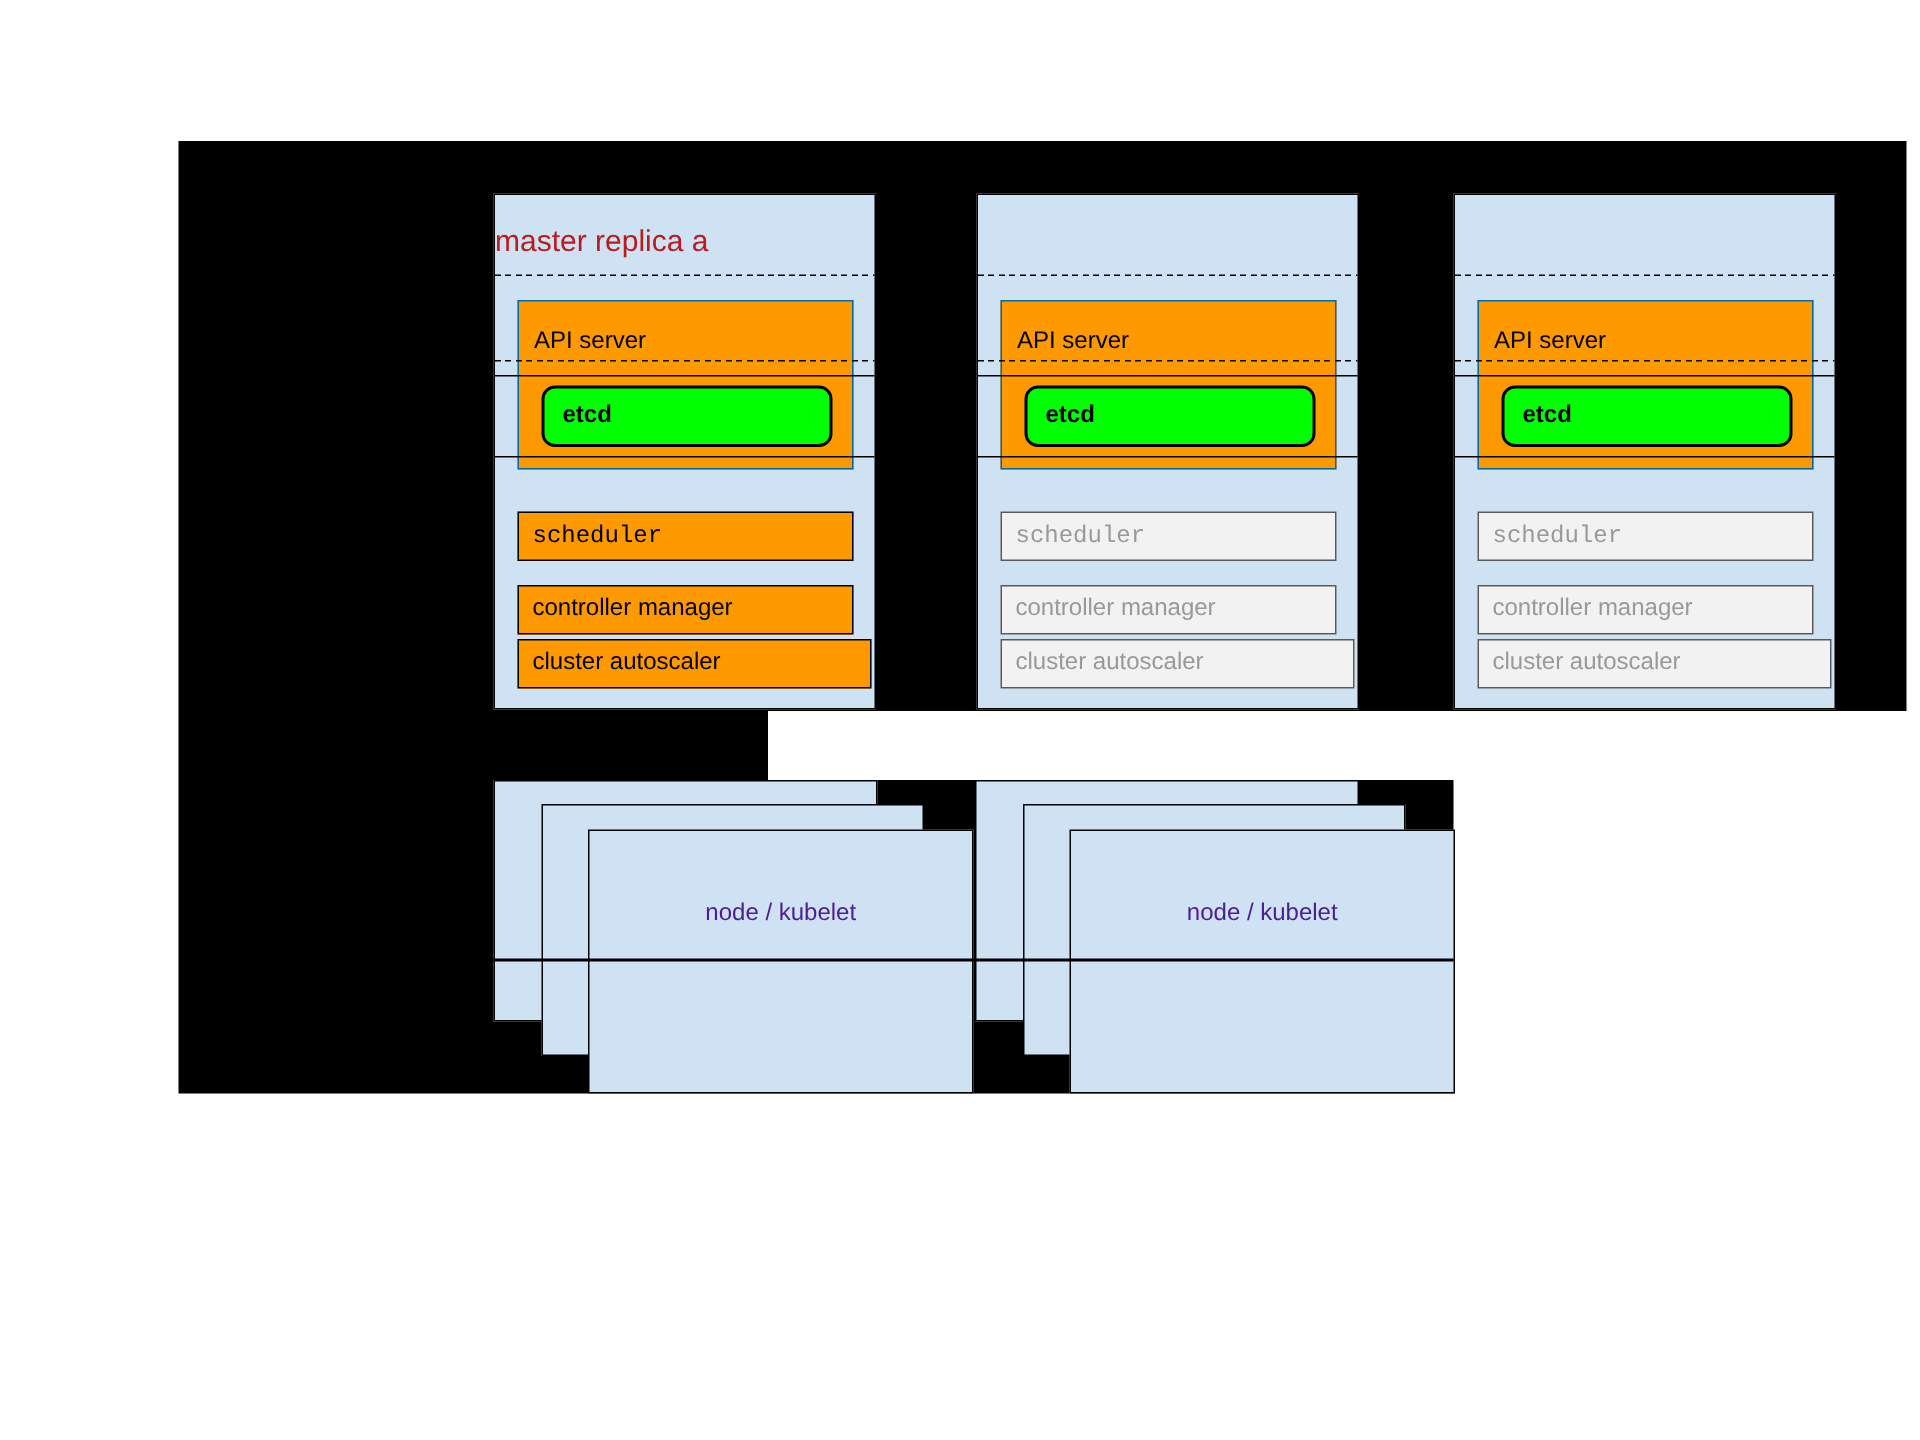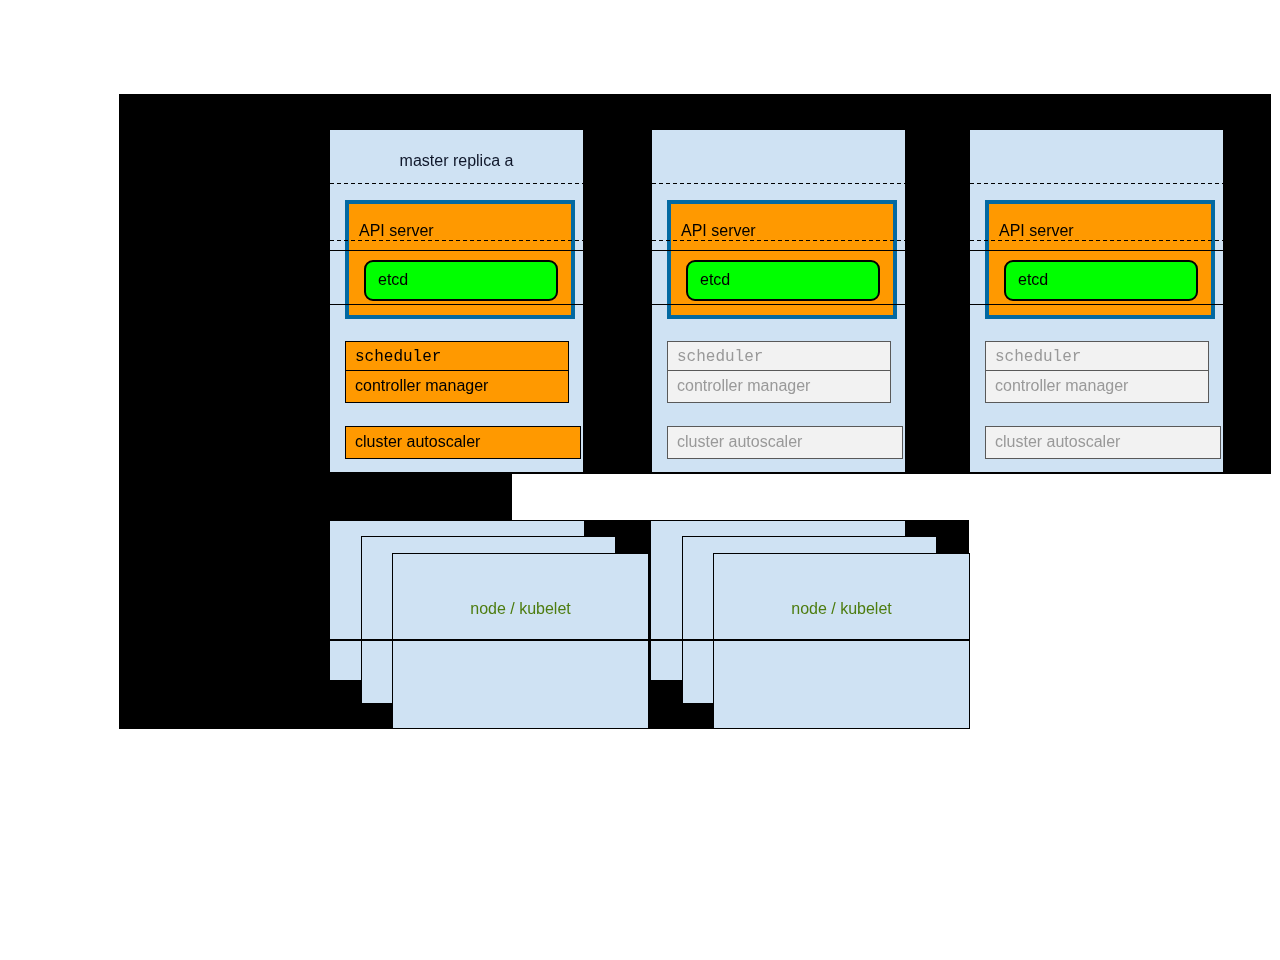--- a/index.html
+++ b/index.html
@@ -16,74 +16,74 @@
 
   
   .master{
     position:absolute;top:129px;width:253px;height:342px;
     background:var(--blue,#cfe2f3);
     border:1px solid #000;
     z-index:2;
   }
   .master-title{
     position:absolute;left:0;top:20px;width:100%;height:22px;
-    text-align:center;font-size:16px;color:#0f172a;line-height:22px;
+    font-size:20px;color:#b91c1c;line-height:22px;
   }
   .hline{position:absolute;left:0;width:100%;height:1px;z-index:6;}
   .hline.dashed{
     background:repeating-linear-gradient(90deg,#000 0 4px,transparent 4px 7px);
   }
   .hline.solid{background:#000;}
 
   .api-box{
     position:absolute;left:15px;top:70px;width:222px;height:111px;
-    background:var(--orange,#ff9900);border:4px solid #0369a1;
+    background:var(--orange,#ff9900);border:1px solid #0369a1;
     z-index:3;
   }
   .api-label{
     position:absolute;left:10px;top:18px;font-size:16px;color:#000;
   }
   .etcd-pill{
     position:absolute;left:15px;top:56px;width:190px;height:37px;
     background:var(--green,#00ff00);
     border:2px solid #000;border-radius:9px;
     z-index:4;
   }
   .etcd-label{
-    position:absolute;left:12px;top:9px;font-size:16px;color:#000;
+    position:absolute;left:12px;top:9px;font-size:16px;color:#000;font-weight:bold;
   }
 
   .comp-box{
     position:absolute;left:15px;width:222px;height:31px;
     font-size:16px;
     z-index:3;
   }
   .comp-box span{position:absolute;left:9px;top:6px;}
   .comp-box.active{
     background:var(--orange,#ff9900);border:1px solid #000;color:#000;
   }
   .comp-box.inactive{
     background:var(--inactive-fill,#f2f2f2);
     border:1px solid var(--inactive-border,#595959);
     color:var(--inactive-text,#999999);
   }
   .comp-sched{top:211px;font-family:Liberation Mono, monospace;}
-  .comp-ctrl{top:240px;text-align:center;}
+  .comp-ctrl{top:260px;text-align:center;}
   .comp-auto{top:296px;padding-left:12px;}
 
   
   .node-box{
     position:absolute;background:var(--blue,#cfe2f3);border:1px solid #000;
   }
   .node-back{top:520px;width:254px;height:159px;z-index:1;}
   .node-middle{top:536px;width:253px;height:166px;z-index:2;}
   .node-front{top:553px;width:255px;height:174px;z-index:3;}
   .node-label{
     position:absolute;left:0;top:44px;width:100%;height:22px;
-    text-align:center;font-size:16px;color:#4d7c0f;line-height:22px;
+    text-align:center;font-size:16px;color:#4c1d95;line-height:22px;
   }
   #node-divider{
     position:absolute;left:329px;top:639px;width:640px;height:2px;
     background:#000;z-index:5;
   }
 </style>
 </head>
 <body>
 
 <div id="stage">

